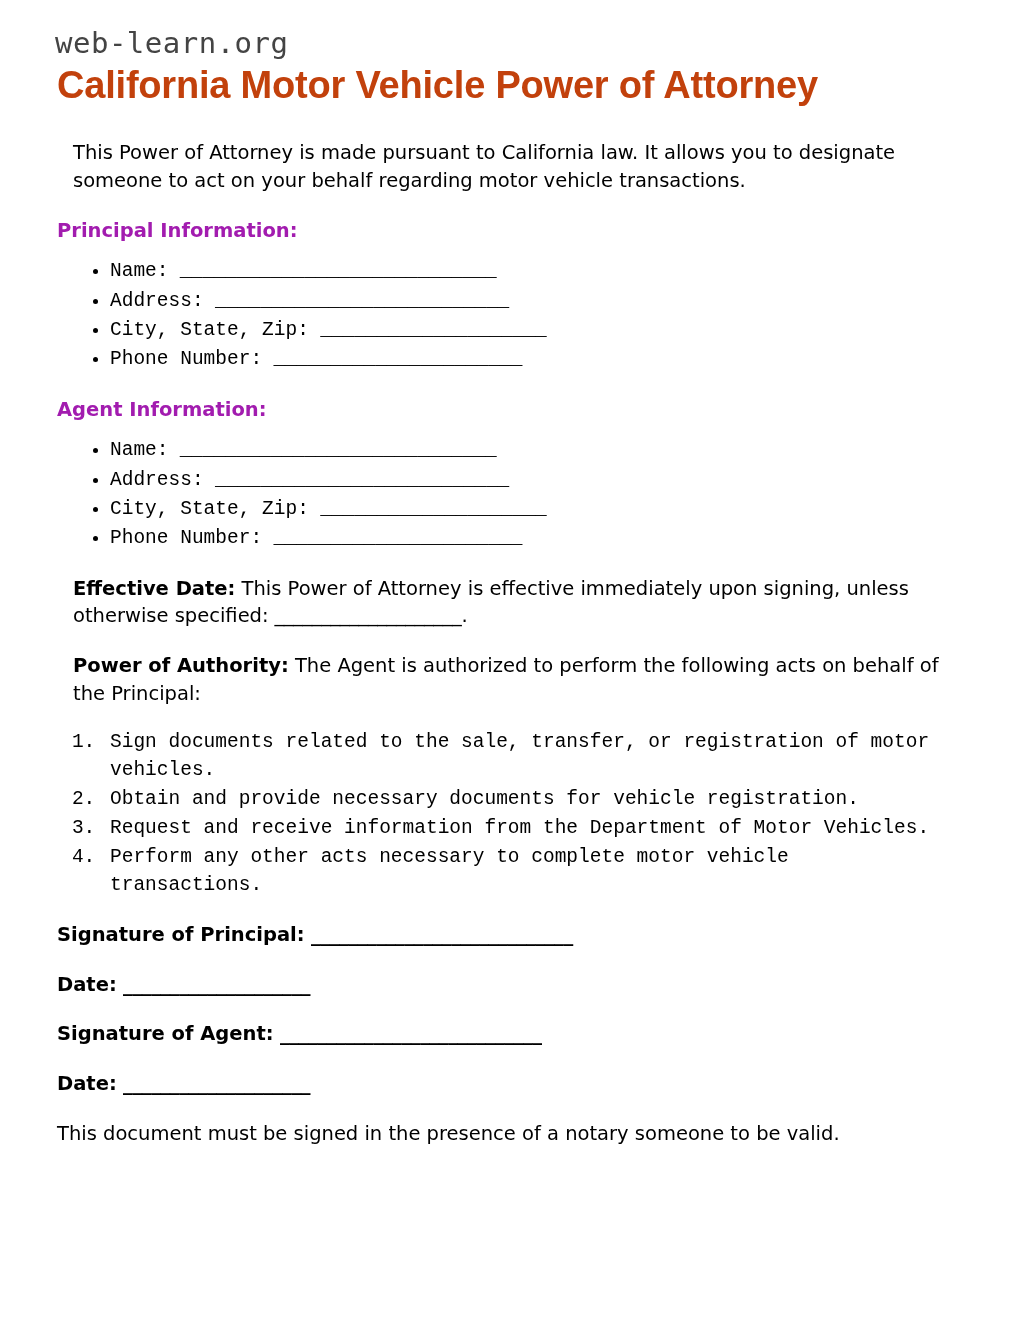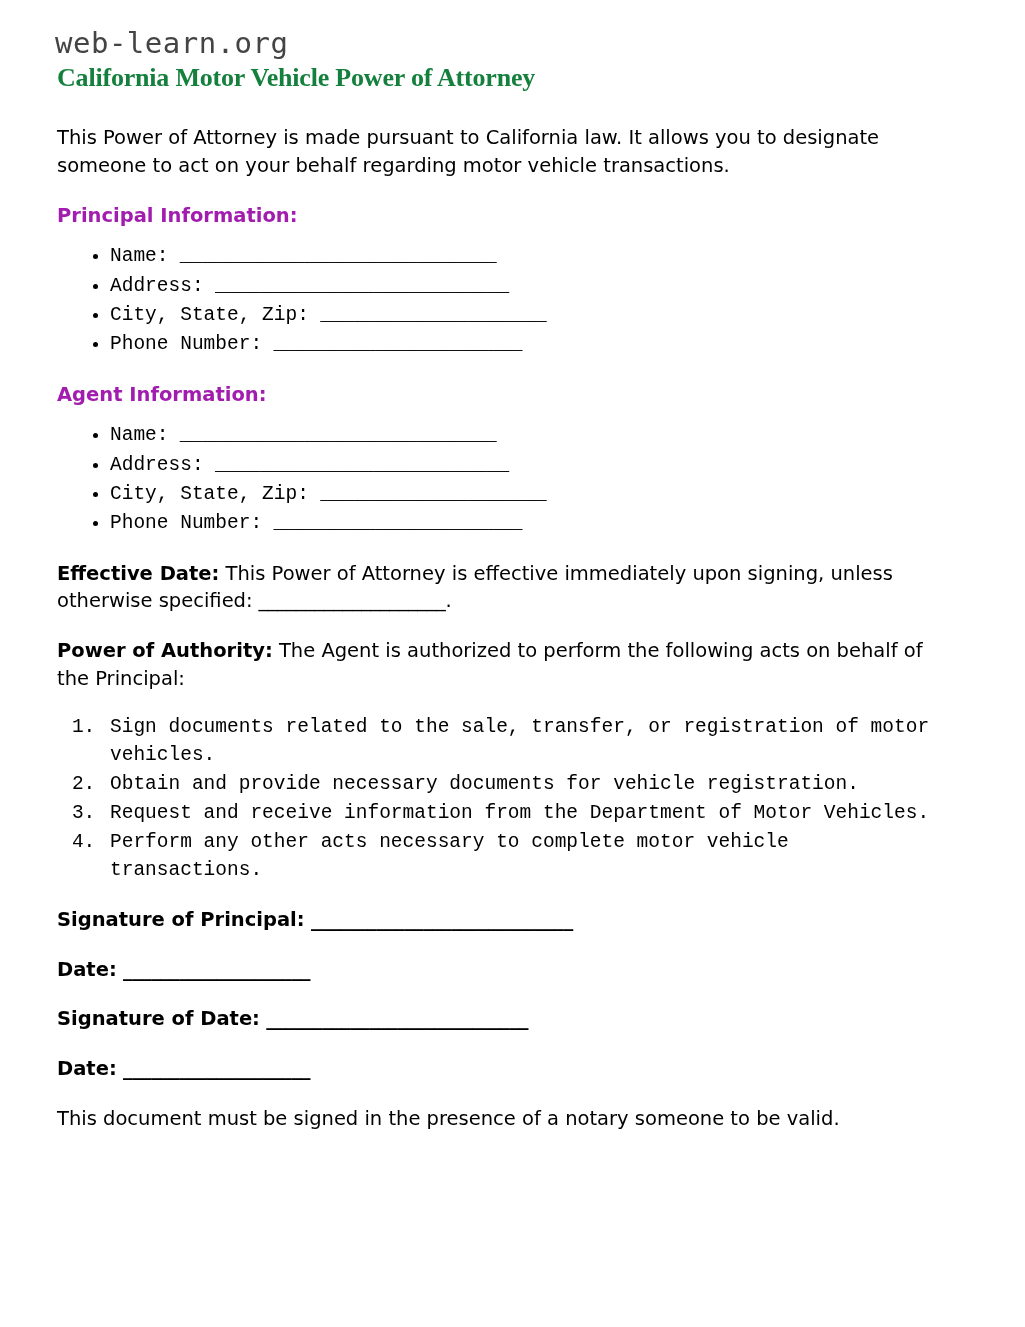--- a/index.html
+++ b/index.html
@@ -29,41 +29,41 @@
     font-size: 29px;
     line-height: 1.1;
     color: #444444;
     letter-spacing: 0.5px;
     margin: 0 0 2px 0;
     padding-left: 0px;
   }
 
   
   .doc-title {
-    font-family: Liberation Serif, serif;
+    font-family: Liberation Sans, sans-serif;
     font-weight: bold;
-    font-size: 26px;
+    font-size: 38px;
     line-height: 1.25;
     letter-spacing: -0.2px;
     margin: 0 0 30px 0;
     padding-left: 2px;
     max-width: 800px;
-    color: #15803d;
+    color: #c2410c;
   }
 
   
   .body-block {
     padding-left: 2px;
     max-width: 890px;
   }
 
   p.para {
     font-size: 19.5px;
     line-height: 1.42;
-    margin: 0 0 22px 0;
+    margin: 0 0 22px 16px;
     color: #000000;
   }
 
   h2.section-heading {
     font-size: 19.5px;
     font-weight: bold;
     line-height: 1.42;
     margin: 0 0 14px 0;
     color: #a21caf;
   }
@@ -180,20 +180,20 @@
       <li>Sign documents related to the sale, transfer, or registration of motor vehicles.</li>
       <li>Obtain and provide necessary documents for vehicle registration.</li>
       <li>Request and receive information from the Department of Motor Vehicles.</li>
       <li>Perform any other acts necessary to complete motor vehicle transactions.</li>
     </ol>
 
     <p class="signature-line"><span>Signature of Principal:</span><span class="fill-line"> ____________________________</span></p>
 
     <p class="signature-line"><span>Date:</span><span class="fill-line"> ____________________</span></p>
 
-    <p class="signature-line"><span>Signature of Date:</span><span class="fill-line"> ____________________________</span></p>
+    <p class="signature-line"><span>Signature of Agent:</span><span class="fill-line"> ____________________________</span></p>
 
     <p class="signature-line"><span>Date:</span><span class="fill-line"> ____________________</span></p>
 
     <p class="closing-note">This document must be signed in the presence of a notary someone to be valid.</p>
 
   </div>
 </div>
 
 </body></html>

